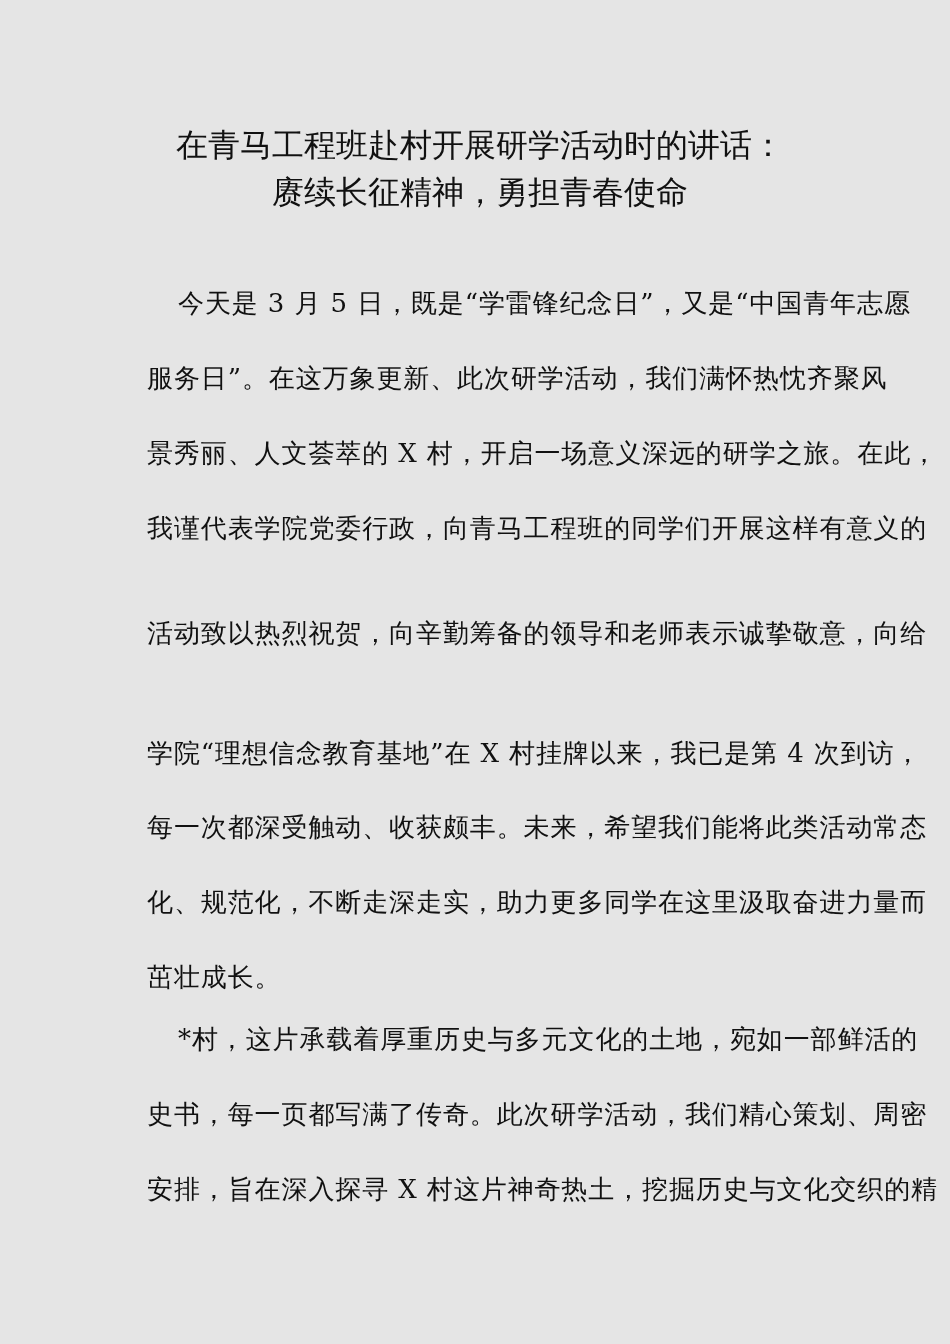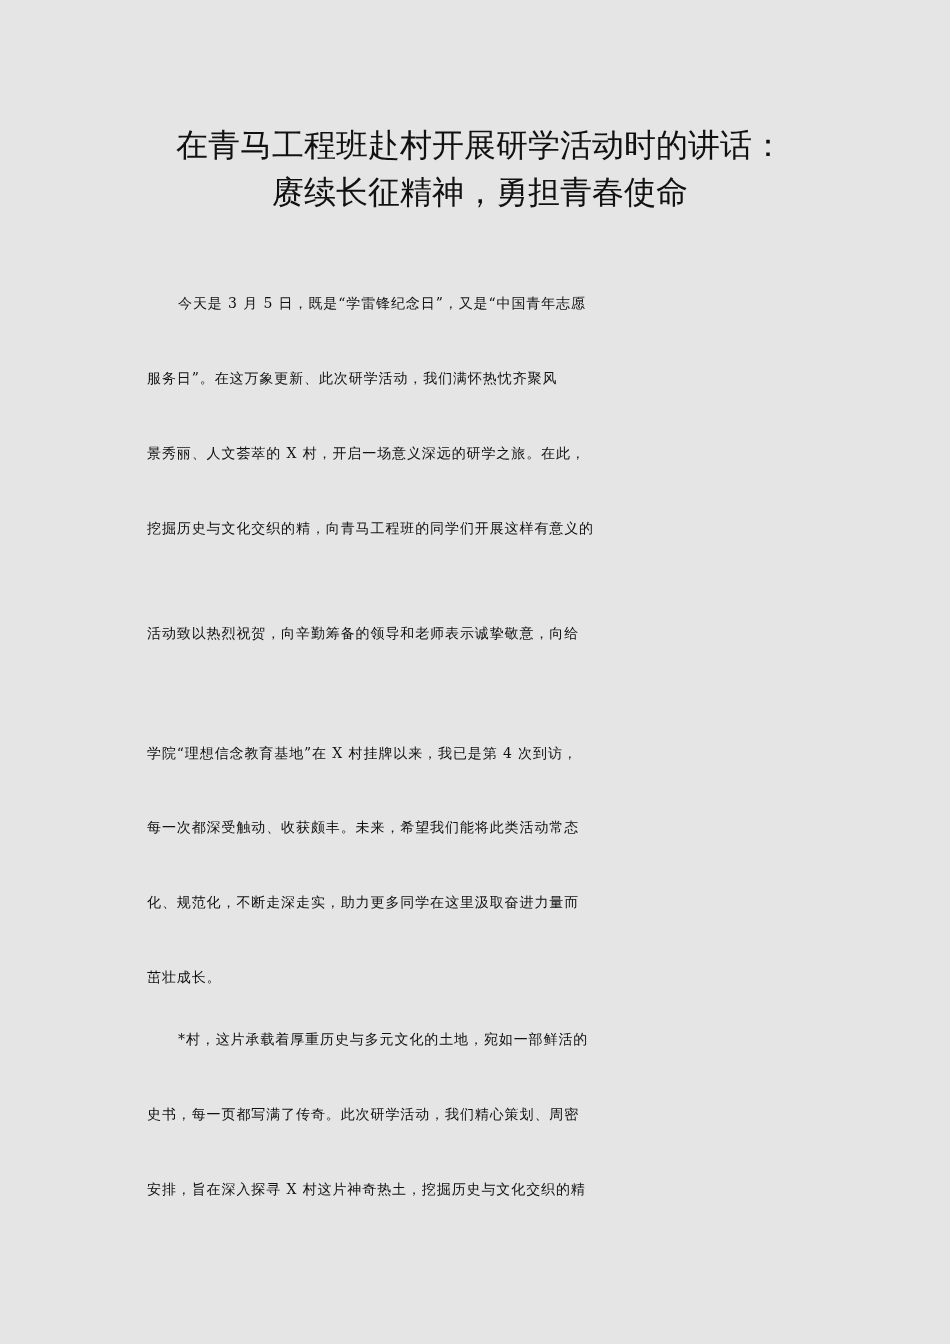--- a/index.html
+++ b/index.html
@@ -33,38 +33,38 @@
     letter-spacing: 0px;
     color: #111111;
     white-space: nowrap;
   }
   .title.l1 { top: 120px; }
   .title.l2 { top: 167px; }
   .line {
     position: absolute;
     left: 147px;
     width: 680px;
-    font-size: 14px;
+    font-size: 26px;
     line-height: 30px;
     white-space: nowrap;
     color: #111111;
     letter-spacing: 0.9px;
   }
 </style>
 </head>
 <body>
 
 <div class="page">
   <div class="title l1">在青马工程班赴村开展研学活动时的讲话：</div>
   <div class="title l2">赓续长征精神，勇担青春使命</div>
 
   <div class="line" style="top:288px; left:178px;">今天是 3 月 5 日，既是“学雷锋纪念日”，又是“中国青年志愿</div>
   <div class="line" style="top:363px;">服务日”。在这万象更新、此次研学活动，我们满怀热忱齐聚风</div>
   <div class="line" style="top:438px;">景秀丽、人文荟萃的 X 村，开启一场意义深远的研学之旅。在此，</div>
-  <div class="line" style="top:513px;">挖掘历史与文化交织的精，向青马工程班的同学们开展这样有意义的</div>
+  <div class="line" style="top:513px;">我谨代表学院党委行政，向青马工程班的同学们开展这样有意义的</div>
   <div class="line" style="top:588px;margin-top:30px;">活动致以热烈祝贺，向辛勤筹备的领导和老师表示诚挚敬意，向给</div>
   <div class="line" style="top:738px;">学院“理想信念教育基地”在 X 村挂牌以来，我已是第 4 次到访，</div>
   <div class="line" style="top:812px;">每一次都深受触动、收获颇丰。未来，希望我们能将此类活动常态</div>
   <div class="line" style="top:887px;">化、规范化，不断走深走实，助力更多同学在这里汲取奋进力量而</div>
   <div class="line" style="top:962px;">茁壮成长。</div>
 
   <div class="line" style="top:1024px; left:178px;">*村，这片承载着厚重历史与多元文化的土地，宛如一部鲜活的</div>
   <div class="line" style="top:1099px;">史书，每一页都写满了传奇。此次研学活动，我们精心策划、周密</div>
   <div class="line" style="top:1174px;">安排，旨在深入探寻 X 村这片神奇热土，挖掘历史与文化交织的精</div>
 </div>

